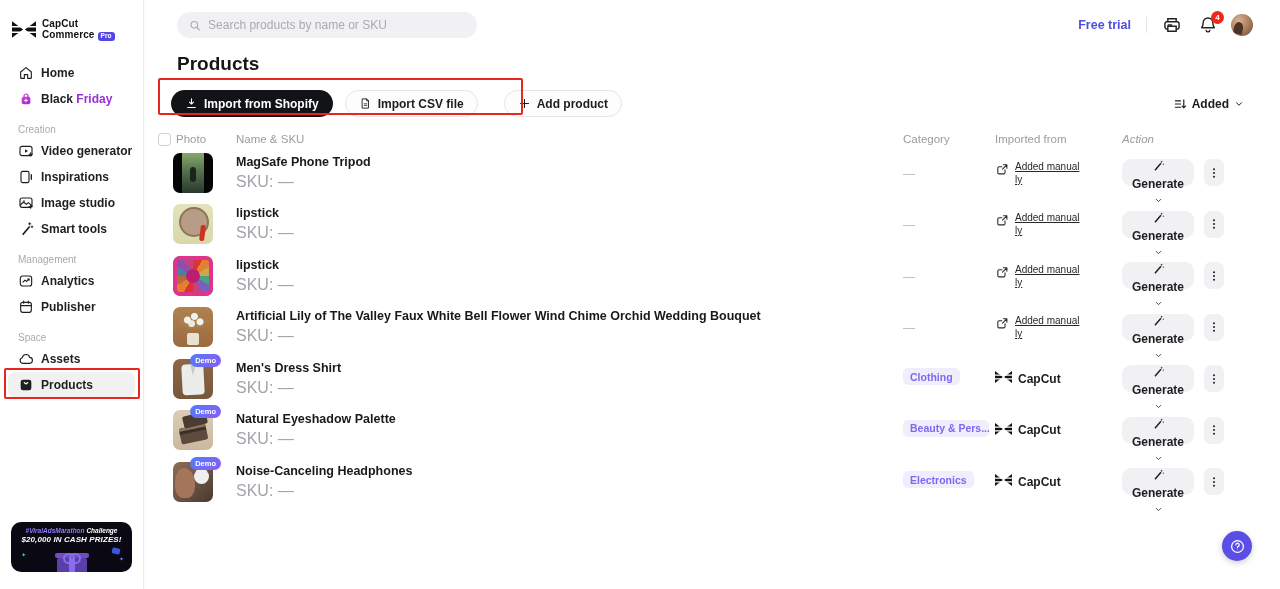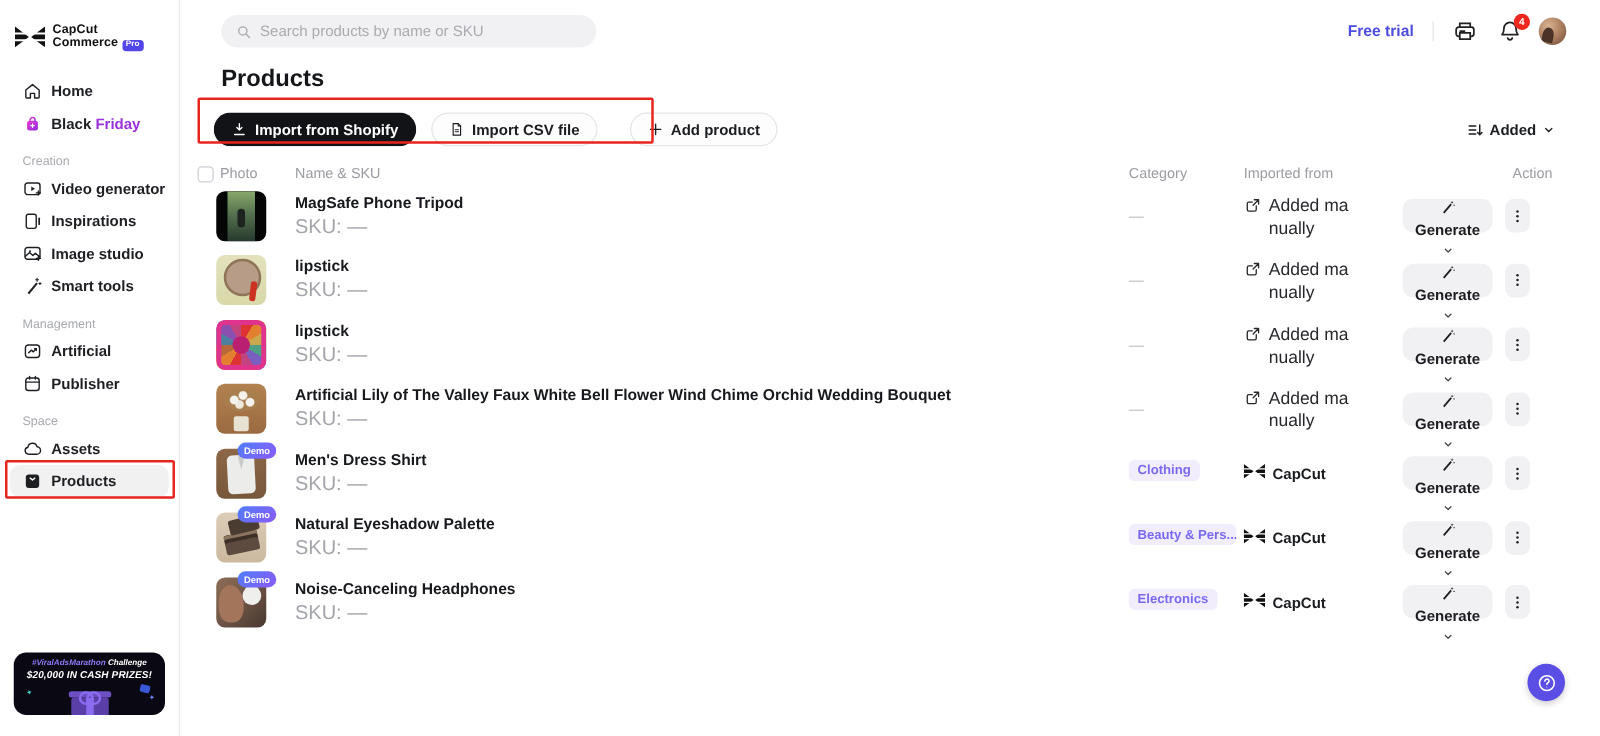--- a/index.html
+++ b/index.html
@@ -83,37 +83,37 @@
   .sort-ctl .chev { width:10px; height:10px; }
 
   
   .table { padding:0 38px 0 14px; }
   .t-head { display:flex; align-items:center; height:16px; margin-top:14px; font-size:11.5px; color:#9a9ca1; }
   .col1 { width:78px; flex:none; display:flex; align-items:center; gap:5px; }
   .col-name { flex:1; min-width:0; }
   .col-cat { width:92px; flex:none; }
   .col-imp { width:127px; flex:none; }
   .col-act { width:120px; flex:none; }
-  .t-head .col-act { text-align:right; }
+  .t-head .col-act { text-align:left;font-style:italic; }
   .checkbox { width:13px; height:13px; border:1.5px solid #cbced4; border-radius:3.5px; background:#fff; cursor:pointer; flex:none; }
 
   .t-row { display:flex; align-items:center; height:51.5px; }
   .photo-wrap { position:relative; width:40px; height:40px; margin-left:15px; }
   .photo { width:40px; height:40px; border-radius:7px; overflow:hidden; position:relative; }
   .demo-badge { position:absolute; top:-5px; right:-8px; background:linear-gradient(135deg,#4f7dfb,#8b5bf6);
     color:#fff; font-size:7.5px; font-weight:700; padding:2px 5px; border-radius:7px; z-index:2; }
   .p-name { font-size:12.5px; font-weight:700; color:#17191d; white-space:nowrap; overflow:hidden;
     text-overflow:ellipsis; }
   .p-sku { font-size:16px; color:#a2a4aa; margin-top:4px; }
   .dash { color:#b8bac0; font-size:12px; }
   .cat-badge { display:inline-block; background:#f1edfd; color:#7a6af0; font-size:10.5px; font-weight:600;
     padding:2.5px 7px; border-radius:5px; max-width:86px; white-space:nowrap; overflow:hidden; }
   .imp-cell { display:flex; align-items:flex-start; gap:5px; }
   .imp-cell .ic { width:15px; height:15px; flex:none; margin-top:1px; color:#26282c; }
-  .imp-link { width:66px; font-size:14px; line-height:1.3; color:#26282c; 
+  .imp-link { width:66px; font-size:10px; line-height:1.3; color:#26282c; text-decoration:underline;
     word-break:break-all; cursor:pointer; }
   .imp-capcut { display:flex; align-items:center; gap:6px; font-size:12px; font-weight:600; color:#1b1d21; }
   .imp-capcut svg { width:17px; height:12px; }
   .col-act.cell { display:flex; align-items:center; gap:10px; }
   .gen-btn { display:inline-flex; align-items:center; gap:5px; height:27px; padding:0 10px; background:#f1f1f3;
     border-radius:9px; font-size:12px; font-weight:700; color:#1b1d21; cursor:pointer;flex-direction:column; }
   .gen-btn .ic { width:13px; height:13px; }
   .gen-btn .chev { width:9px; height:9px; color:#44464b; }
   .dots-btn { width:20px; height:27px; background:#f1f1f3; border-radius:7px; display:flex; align-items:center;
     justify-content:center; cursor:pointer; }
@@ -252,21 +252,21 @@
         </div>
         <div class="section-label">Management</div>
         <div class="side-item">
           <span class="ic" style="width:16px;height:16px">
             <svg class="ic" viewBox="0 0 24 24" fill="none" stroke="currentColor" stroke-width="1.7" stroke-linecap="round" stroke-linejoin="round">
               <rect x="3.5" y="4.5" width="17" height="15" rx="3.5"></rect>
               <path d="M7.5 13.8l3-3.1 2.5 2 3.5-3.6"></path>
               <path d="M14.5 9h2v2"></path>
             </svg>
           </span>
-          <span>Artificial</span>
+          <span>Analytics</span>
         </div>
         <div class="side-item">
           <span class="ic" style="width:16px;height:16px">
             <svg class="ic" viewBox="0 0 24 24" fill="none" stroke="currentColor" stroke-width="1.7" stroke-linecap="round" stroke-linejoin="round">
               <rect x="4" y="5" width="16" height="15" rx="3"></rect>
               <path d="M8.5 3.2v3.2M15.5 3.2v3.2M4 10h16"></path>
             </svg>
           </span>
           <span>Publisher</span>
         </div>

